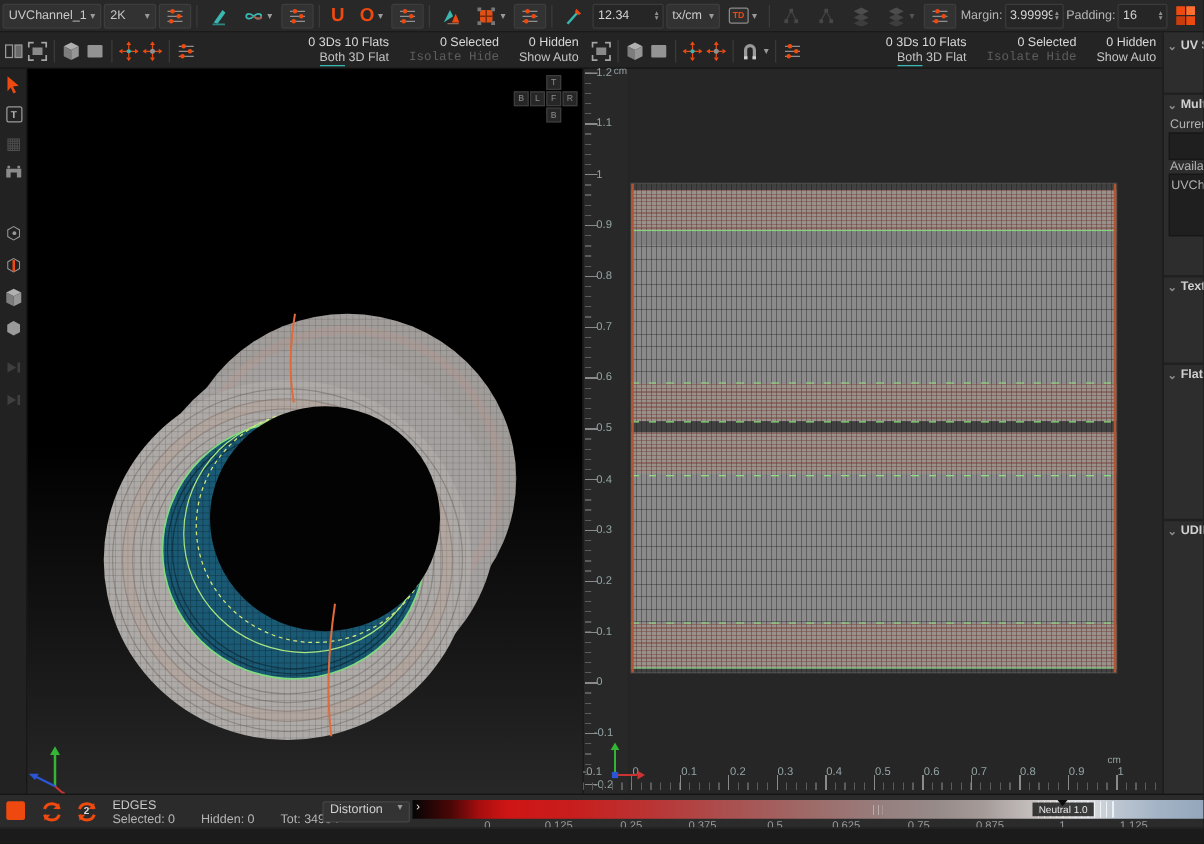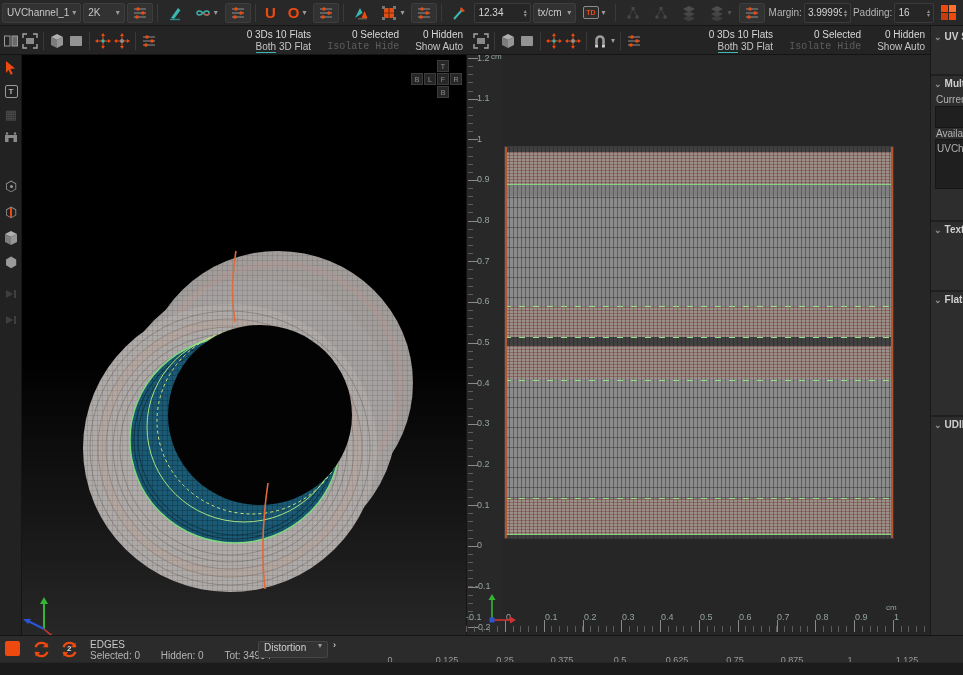--- a/index.html
+++ b/index.html
@@ -649,20 +649,26 @@
       <div class="sub">
         <span>Selected: 0</span>
         <span style="margin-left:18px;">Hidden: 0</span>
         <span style="margin-left:18px;">Tot: 34994</span>
       </div>
     </div>
     <div class="ddbox">
       <span>Distortion</span>
       <span class="dd-arrow">▾</span>
     </div>
+    <div class="gradbar">
+      <div class="hist"></div>
+      <div class="hist2"></div>
+      <div class="neutral">Neutral 1.0</div>
+      <div class="nmark"></div>
+    </div>
     <span class="lchev">›</span>
     <div class="gradticks">
       <span class="gt" style="left:60px;">0</span>
       <span class="gt" style="left:117px;">0.125</span>
       <span class="gt" style="left:175px;">0.25</span>
       <span class="gt" style="left:232px;">0.375</span>
       <span class="gt" style="left:290px;">0.5</span>
       <span class="gt" style="left:347px;">0.625</span>
       <span class="gt" style="left:405px;">0.75</span>
       <span class="gt" style="left:462px;">0.875</span>

